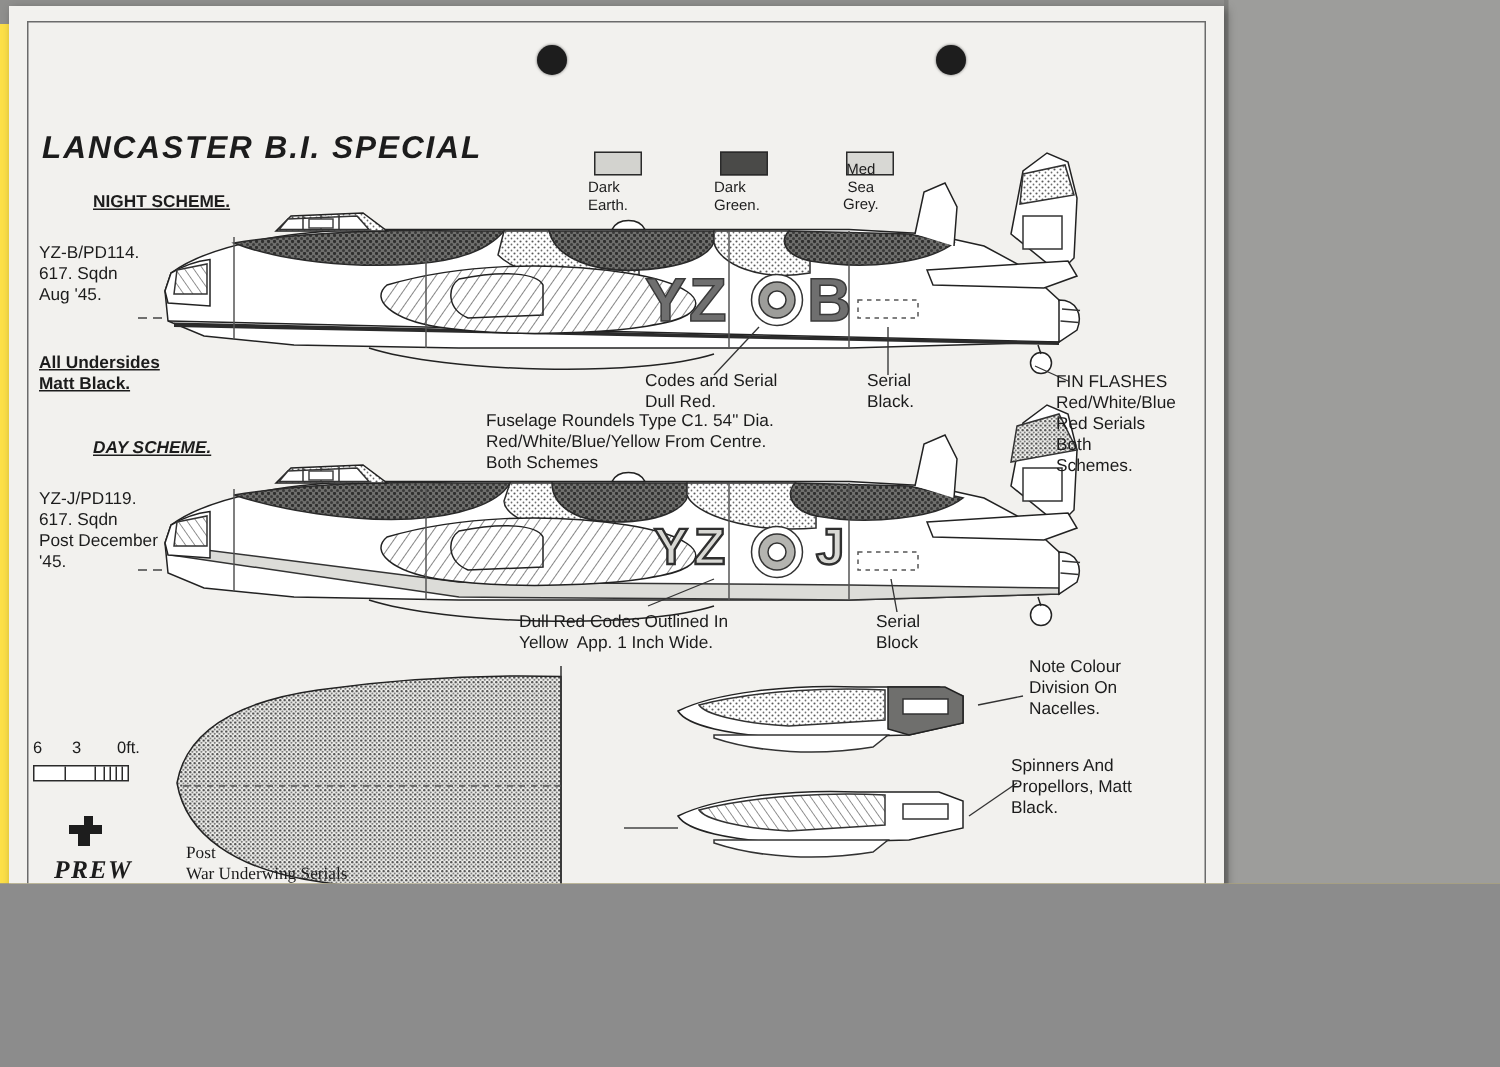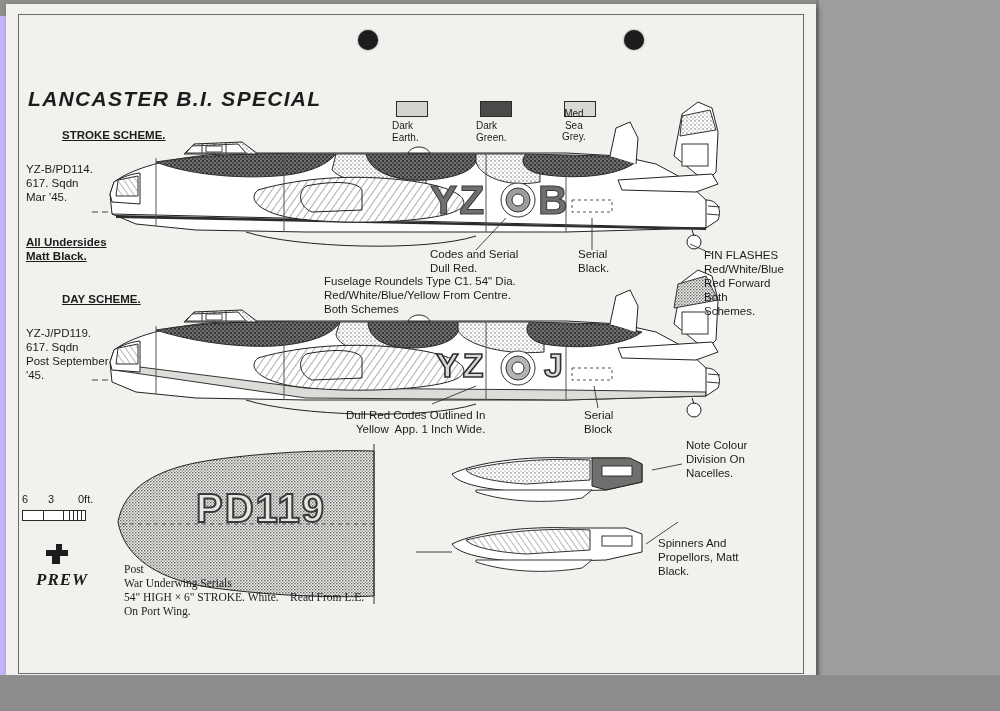--- a/index.html
+++ b/index.html
@@ -1,18 +1,18 @@
 <!DOCTYPE html>
 <html><head>
 <meta charset="utf-8">
 <style>
   html,body{margin:0;padding:0;background:#8c8c8c;}
   #page{
-    position:relative;width:1000px;height:675px;overflow:hidden;
-    background:#c4b5fd;
+    position:relative;width:1000px;height:589px;overflow:hidden;
+    background:#fde047;
     font-family:"Liberation Sans", sans-serif;
   }
   
   #sheet{
     position:absolute;left:6px;top:4px;width:810px;height:680px;
     background:#f2f1ee;
     box-shadow:2px 2px 6px rgba(0,0,0,.35);
   }
   #sheet-inner-border{
     position:absolute;left:12px;top:10px;width:784px;height:658px;
@@ -274,65 +274,64 @@
 
     <div class="swatch-box" style="left:474px;top:97px;background:#4a4a48;"></div>
     <div class="sw-label" style="left:470px;top:116px;">Dark
 Green.</div>
 
     <div class="swatch-box" style="left:558px;top:97px;background:#d8d8d4;"></div>
     <div class="sw-label" style="left:556px;top:104px;text-align:center;">Med
 Sea
 Grey.</div>
 
-    <div class="text lbl u" style="left:56px;top:124px;font-weight:bold;">STROKE SCHEME.</div>
+    <div class="text lbl u" style="left:56px;top:124px;font-weight:bold;">NIGHT SCHEME.</div>
     <div class="text lbl" style="left:20px;top:158px;">YZ-B/PD114.
 617. Sqdn
-Mar '45.</div>
+Aug '45.</div>
     <div class="text lbl" style="left:20px;top:231px;font-weight:bold;text-decoration:underline;">All Undersides
 Matt Black.</div>
 
     <div class="code" style="left:424px;top:173px;">YZ</div>
     <div class="code" style="left:532px;top:173px;">B</div>
 
     <div class="text lbl" style="left:424px;top:243px;">Codes and Serial
 Dull Red.</div>
     <div class="text lbl" style="left:572px;top:243px;">Serial
 Black.</div>
     <div class="text lbl" style="left:318px;top:270px;">Fuselage Roundels Type C1. 54" Dia.
 Red/White/Blue/Yellow From Centre.
 Both Schemes</div>
     <div class="text lbl" style="left:698px;top:244px;">FIN FLASHES
 Red/White/Blue
-Red Forward
+Red Serials
 Both
 Schemes.</div>
 
-    <div class="text lbl u" style="left:56px;top:288px;font-weight:bold;">DAY SCHEME.</div>
+    <div class="text lbl u" style="left:56px;top:288px;font-weight:bold;font-style:italic;">DAY SCHEME.</div>
     <div class="text lbl" style="left:20px;top:322px;">YZ-J/PD119.
 617. Sqdn
-Post September
+Post December
 '45.</div>
 
     <div class="serialtxt" style="left:430px;top:342px;">YZ</div>
     <div class="serialtxt" style="left:538px;top:342px;">J</div>
 
-    <div class="text lbl" style="left:340px;top:404px;text-align:right;">Dull Red Codes Outlined In
+    <div class="text lbl" style="left:340px;top:404px;">Dull Red Codes Outlined In
 Yellow  App. 1 Inch Wide.</div>
     <div class="text lbl" style="left:578px;top:404px;">Serial
 Block</div>
 
     <div class="text lbl" style="left:680px;top:434px;">Note Colour
 Division On
 Nacelles.</div>
-    <div class="text lbl" style="left:652px;top:500px;margin-top:32px;">Spinners And
+    <div class="text lbl" style="left:668px;top:500px;">Spinners And
 Propellors, Matt
 Black.</div>
 
-    <div class="serialtxt" style="left:190px;top:482px;font-size:40px;letter-spacing:2px;color:#e6e6e2;-webkit-text-stroke:2px #3a3a3a;">PD119</div>
     <div class="text lbl" style="left:118px;top:558px;font-family:Liberation Serif, serif;">Post
 War Underwing Serials
 54" HIGH × 6" STROKE. White.    Read From L.E.
 On Port Wing.</div>
 
     <div class="text tiny" style="left:16px;top:489px;font-size:11px;">6</div>
     <div class="text tiny" style="left:42px;top:489px;font-size:11px;">3</div>
     <div class="text tiny" style="left:72px;top:489px;font-size:11px;text-align:center;">0ft.</div>
     <div class="scalebar" style="left:16px;top:506px;">
       <div class="tickrow" style="left:0;top:0;width:62px;">

